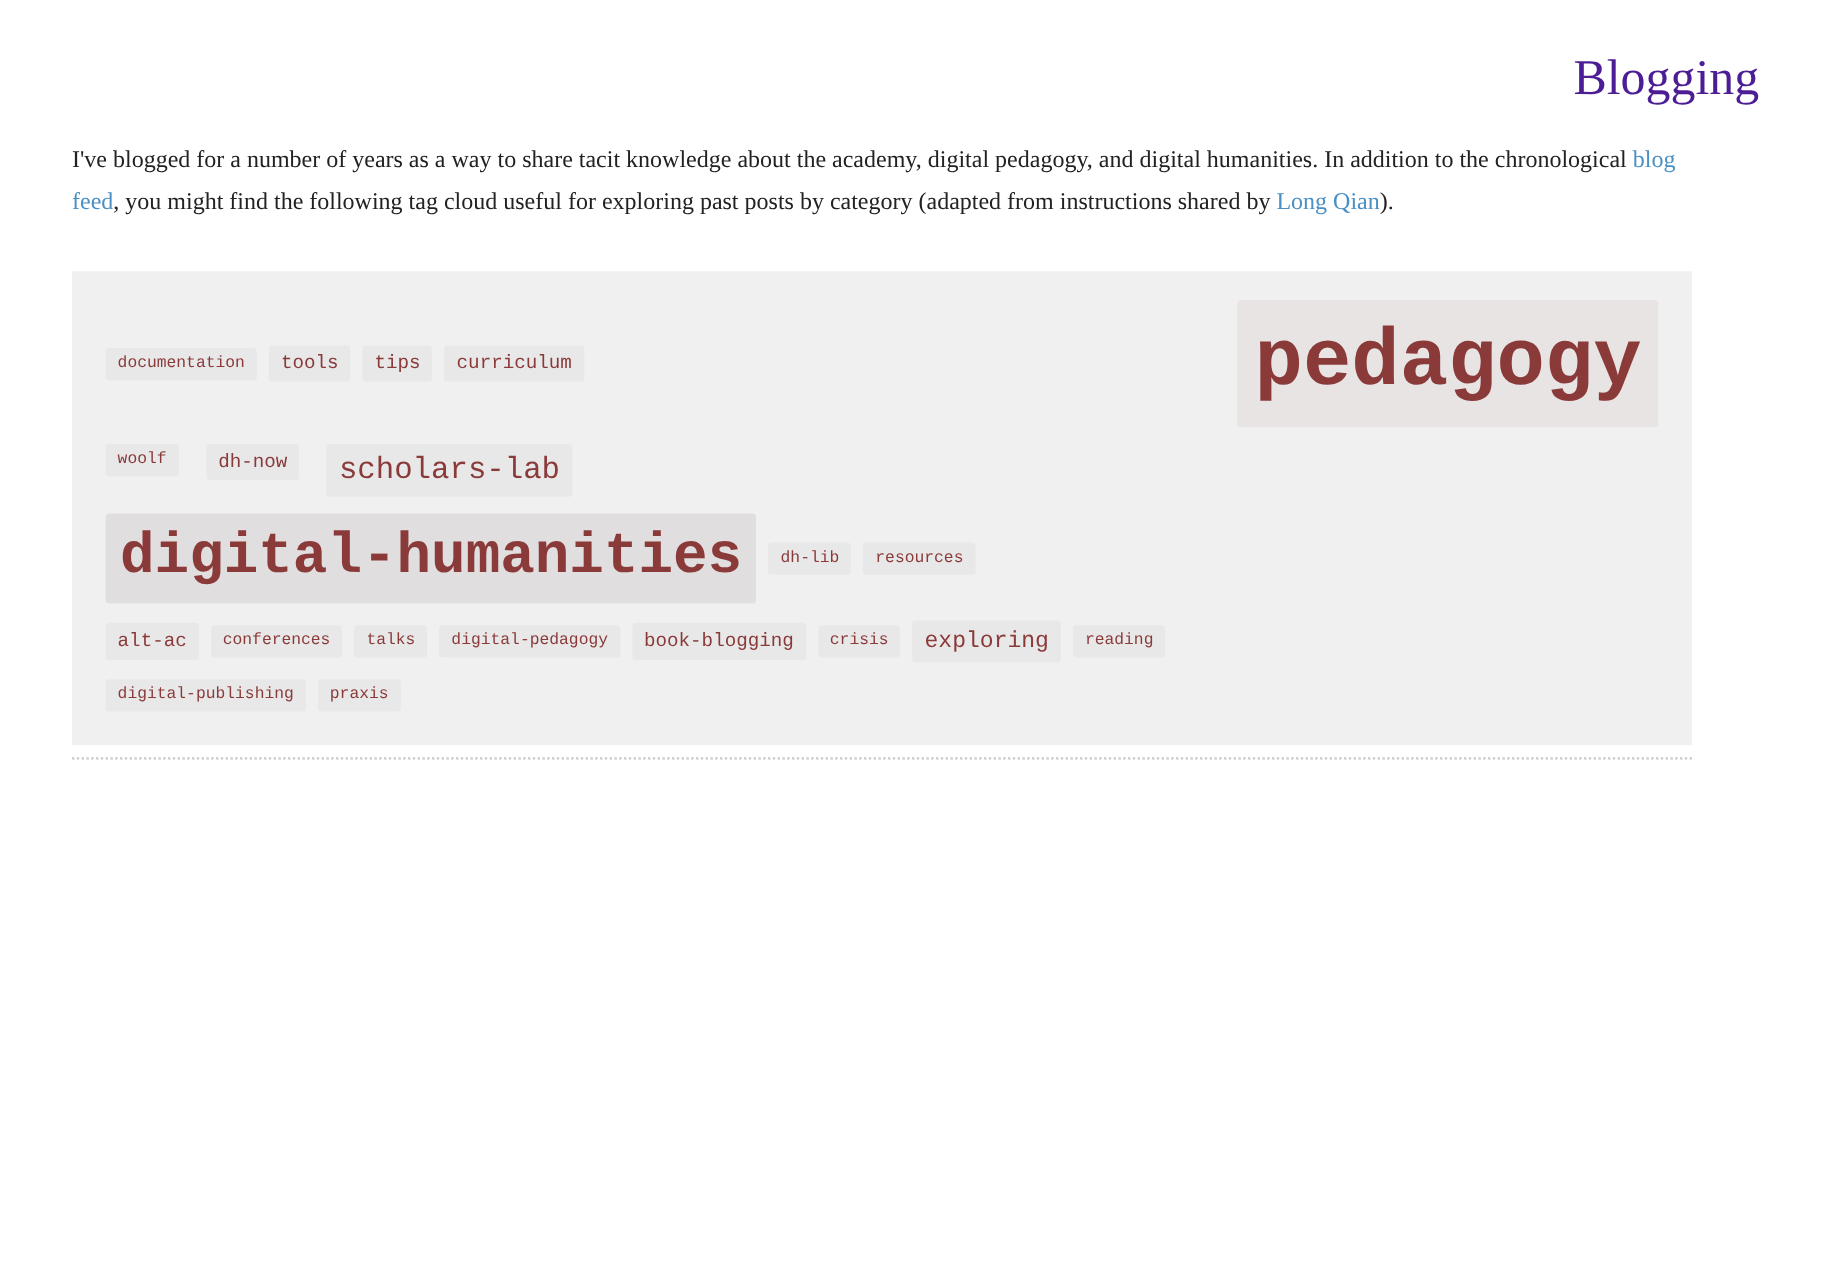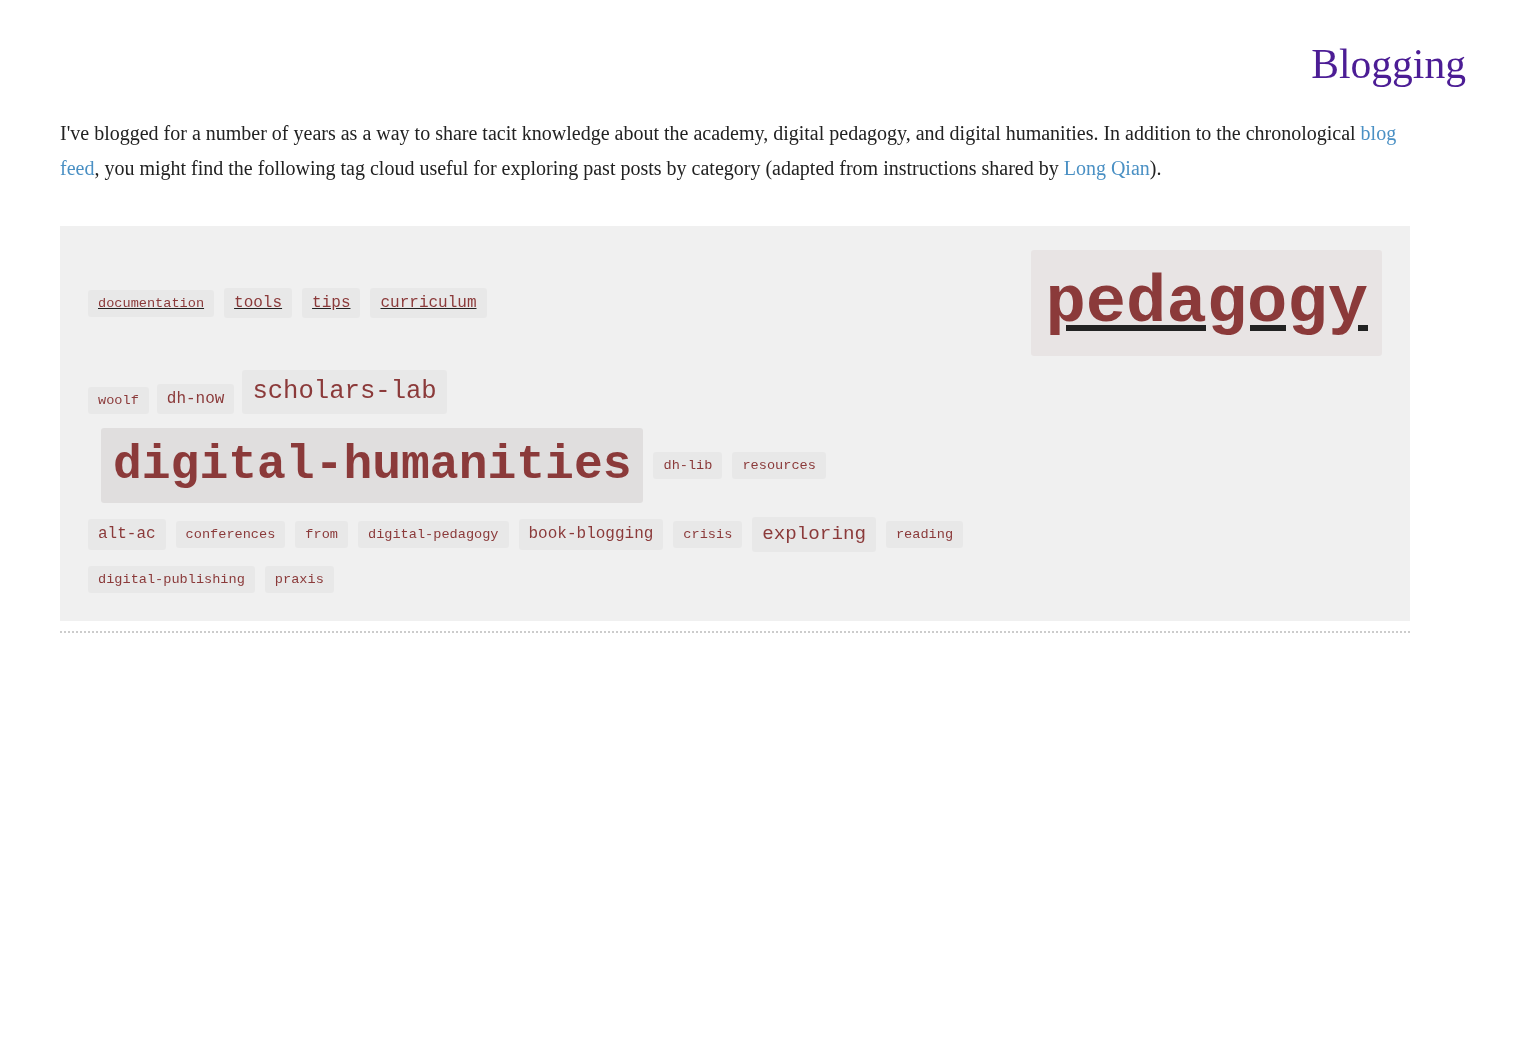--- a/index.html
+++ b/index.html
@@ -91,41 +91,41 @@
 
 <h1 class="page-title">Blogging</h1>
 
 <p class="intro-text">
   <span>I've blogged for a number of years as a way to share tacit knowledge about the academy, digital pedagogy, and digital humanities. In addition to the chronological </span><a href="#">blog feed</a><span>, you might find the following tag cloud useful for exploring past posts by category (adapted from instructions shared by </span><a href="#" style="color:#4a90c4;">Long Qian</a><span>).</span>
 </p>
 
 <div class="tag-section">
   <div class="tag-cloud" id="tag-cloud-container">
 
-  <div class="tag-row" style="display: flex; flex-wrap: wrap; align-items: center; gap: 6px 10px; margin-bottom: 8px; width: 100%; text-decoration: underline;">
+  <div class="tag-row" style="display: flex; flex-wrap: wrap; align-items: center; gap: 6px 10px; margin-bottom: 8px; width: 100%;">
         <a class="tag size-2" href="#">documentation</a>
         <a class="tag size-3" href="#">tools</a>
         <a class="tag size-3" href="#">tips</a>
         <a class="tag size-3" href="#">curriculum</a>
         <a class="tag size-8" href="#" style="background: rgb(232, 228, 228); color: rgb(139, 58, 58); padding: 6px 14px; margin-left: auto;">pedagogy</a>
       </div>
-      <div class="tag-row" style="display: flex; flex-wrap: wrap; align-items: flex-end; gap: 6px 8px; margin-bottom: 8px; width: 100%;">
+      <div class="tag-row" style="display: flex; flex-wrap: wrap; align-items: flex-start; gap: 6px 23px; margin-bottom: 8px; width: 100%;">
         <a class="tag size-2" href="#">woolf</a>
         <a class="tag size-3" href="#">dh-now</a>
         <a class="tag size-5" href="#">scholars-lab</a>
       </div>
-      <div class="tag-row" style="display: flex; flex-wrap: wrap; align-items: center; gap: 6px 10px; margin-bottom: 8px; width: 100%; margin-left: 13px;">
+      <div class="tag-row" style="display: flex; flex-wrap: wrap; align-items: center; gap: 6px 10px; margin-bottom: 8px; width: 100%;">
         <a class="tag size-7" href="#" style="padding: 4px 12px; color: rgb(139, 58, 58); background: rgb(224, 222, 222);">digital-humanities</a>
         <a class="tag size-2" href="#">dh-lib</a>
         <a class="tag size-2" href="#">resources</a>
       </div>
       <div class="tag-row" style="display: flex; flex-wrap: wrap; align-items: center; gap: 6px 10px; margin-bottom: 8px; width: 100%;">
         <a class="tag size-3" href="#">alt-ac</a>
         <a class="tag size-2" href="#">conferences</a>
-        <a class="tag size-2" href="#">from</a>
+        <a class="tag size-2" href="#">talks</a>
         <a class="tag size-2" href="#">digital-pedagogy</a>
         <a class="tag size-3" href="#">book-blogging</a>
         <a class="tag size-2" href="#">crisis</a>
         <a class="tag size-4" href="#">exploring</a>
         <a class="tag size-2" href="#">reading</a>
       </div>
       <div class="tag-row" style="display: flex; flex-wrap: wrap; align-items: center; gap: 6px 10px; margin-bottom: 8px; width: 100%;">
         <a class="tag size-2" href="#">digital-publishing</a>
         <a class="tag size-2" href="#">praxis</a>
       </div>

